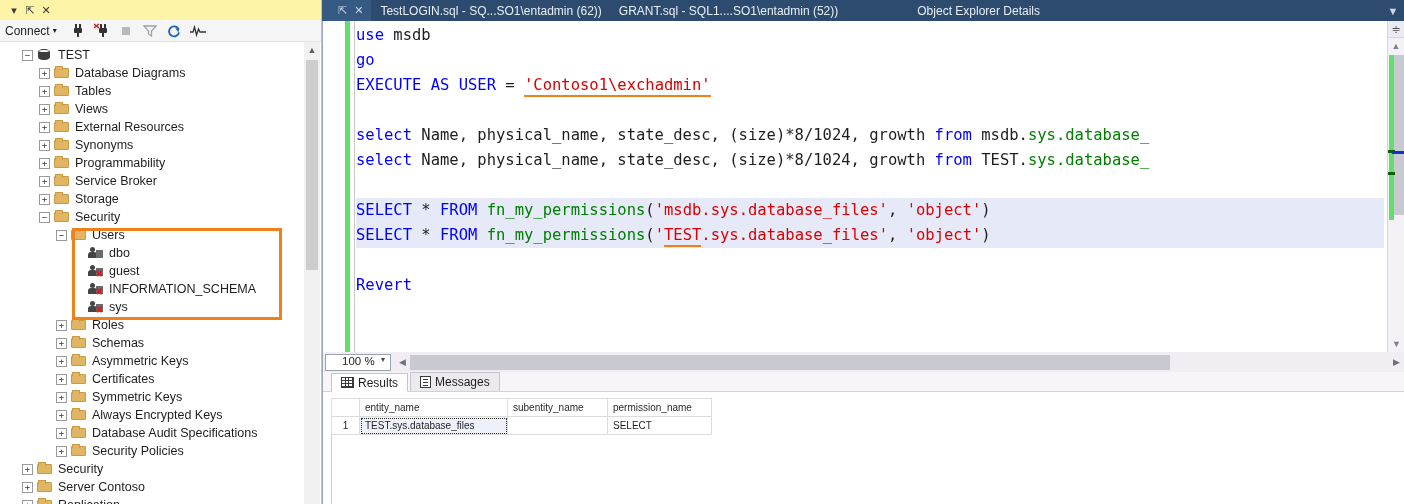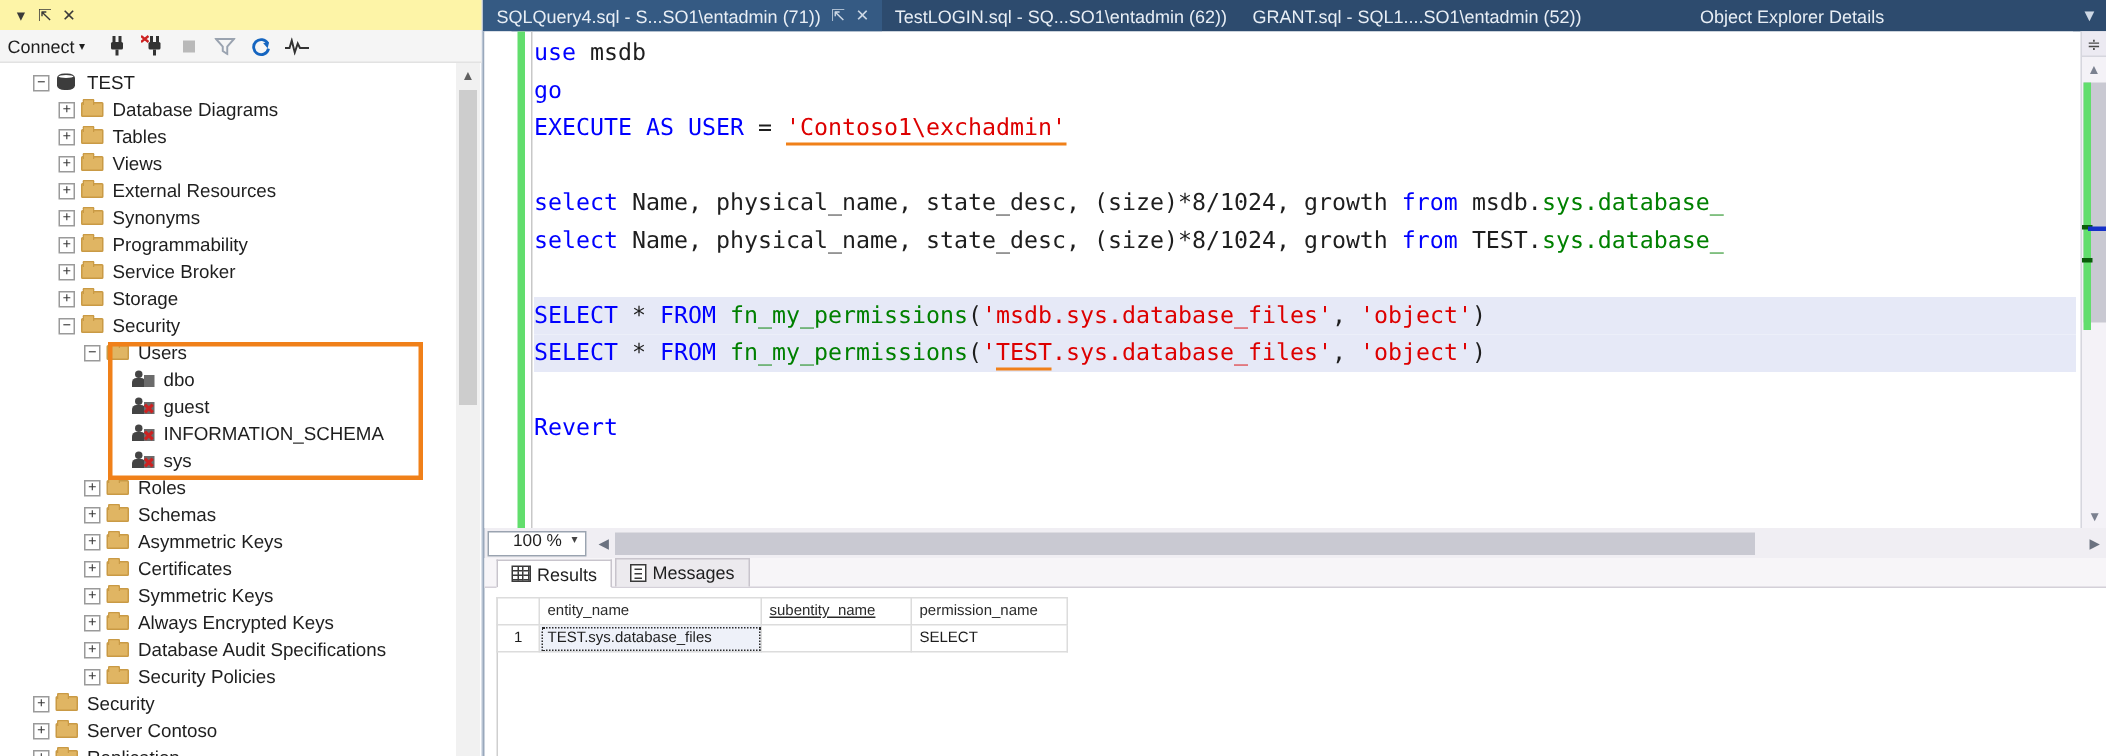--- a/index.html
+++ b/index.html
@@ -359,21 +359,21 @@
   #grid th { background: #ffffff; color: #2a2a2a; }
   #grid .rowhdr {
     background: #ffffff; text-align: center; width: 28px; color: #1e1e1e;
   }
   #grid td.focused {
     outline: 1px dotted #2b2b2b;
     outline-offset: -2px;
     background: #eef1f9;
   }
   #grid .w1 { width: 148px; }
-  #grid .w2 { width: 100px; text-decoration: underline; }
+  #grid .w2 { width: 100px; }
   #grid .w3 { width: 104px; }
   #res-leftedge {
     position: absolute; left: 8px; top: 26px;
     width: 1px; height: 106px; background: #cfcfcf;
   }
 </style>
 </head>
 <body>
 
 <div id="app">
@@ -567,21 +567,20 @@
     <div id="users-highlight"></div>
 
     <div id="oe-scroll">
       <div class="arr">▲</div>
       <div class="thumb"></div>
     </div>
   </div>
 
   <div id="tabbar">
       <div class="tab active">
-        <span>SQLQuery4.sql - S...SO1\entadmin (71))</span>
         <span class="pin">⇱</span>
         <span class="cls">✕</span>
       </div>
       <div class="tab">
         <span>TestLOGIN.sql - SQ...SO1\entadmin (62))</span>
       </div>
       <div class="tab">
         <span>GRANT.sql - SQL1....SO1\entadmin (52))</span>
       </div>
       <div style="width: 62px;"></div>

